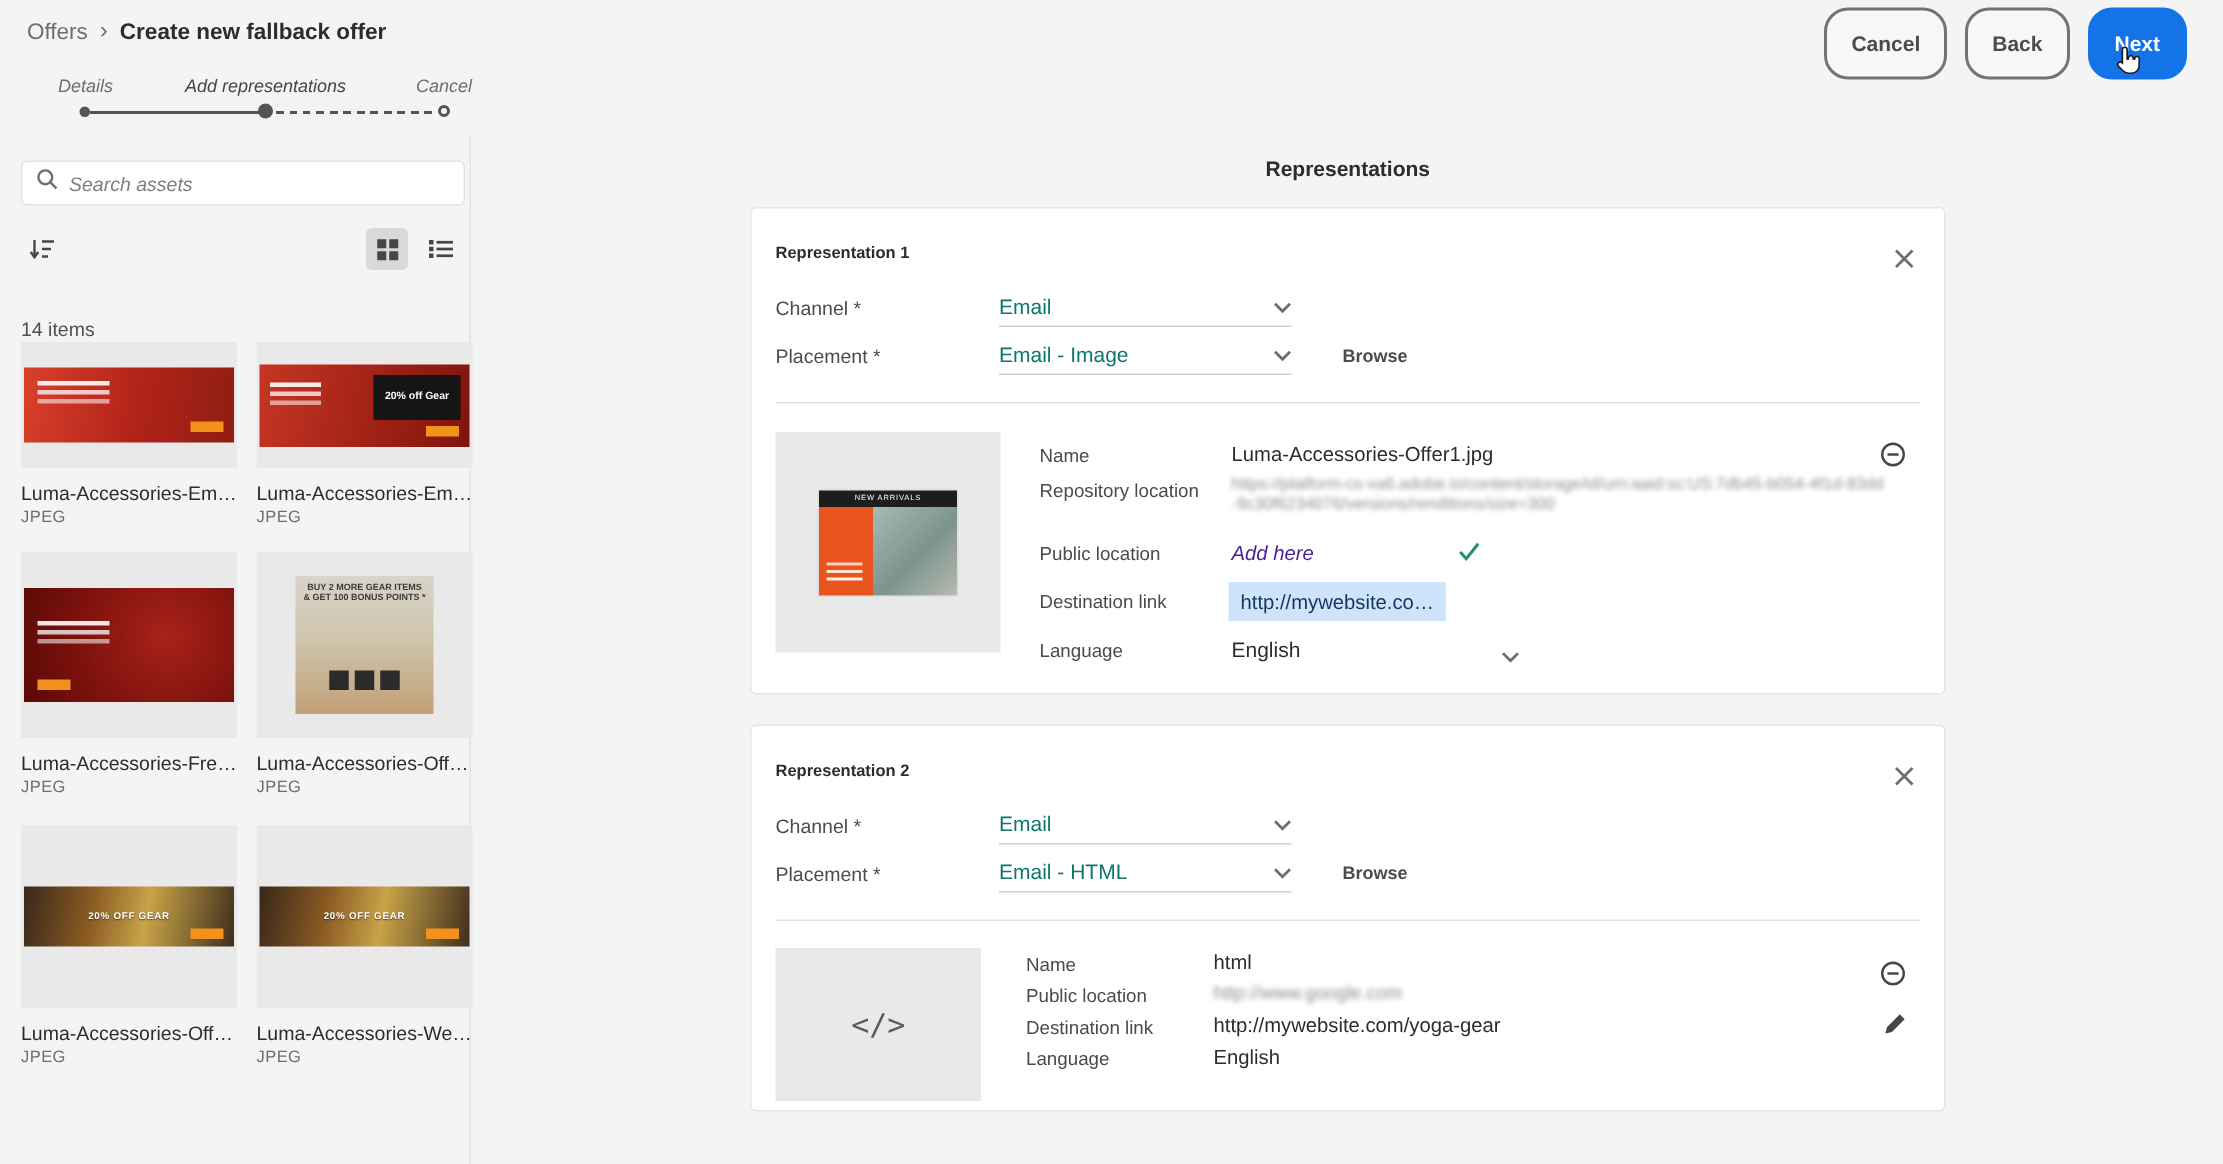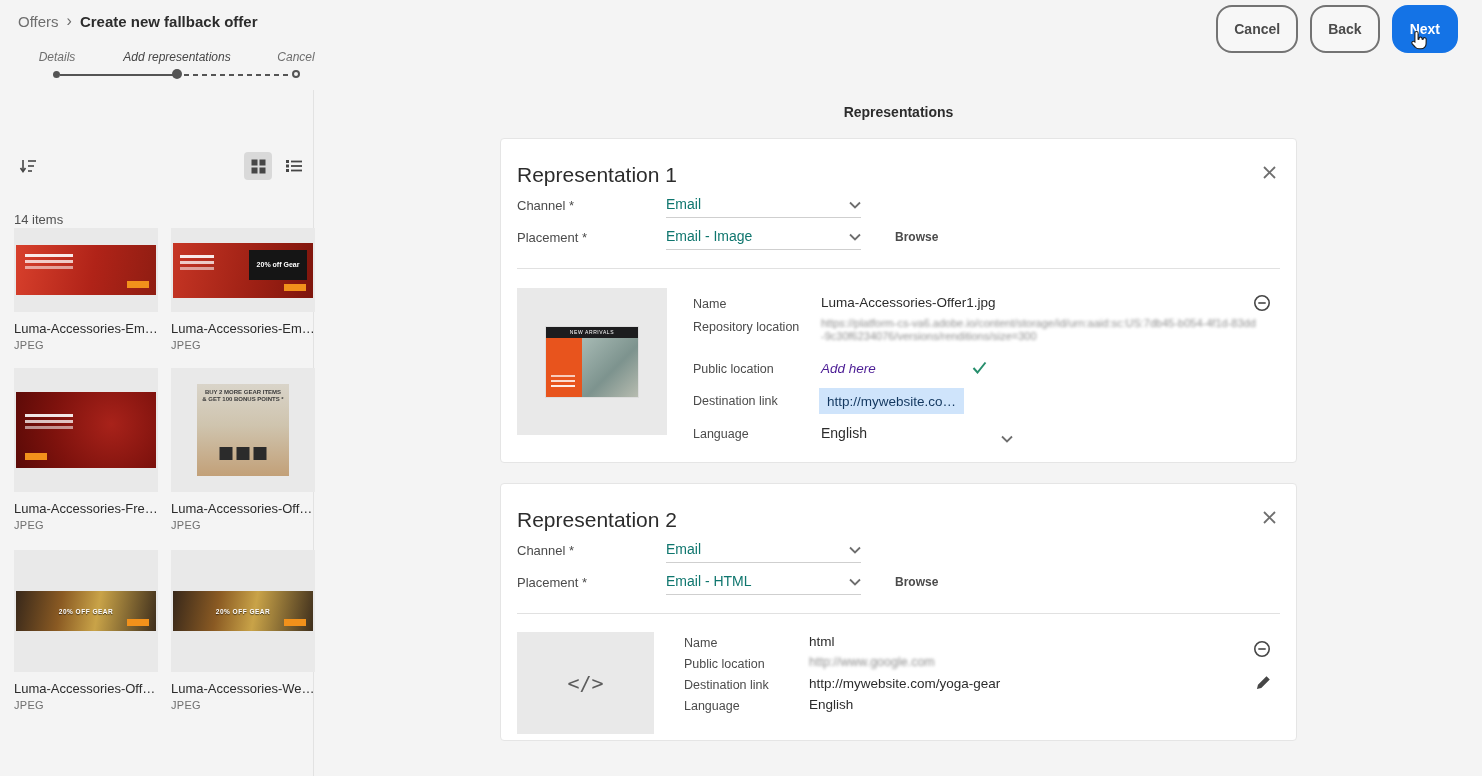--- a/index.html
+++ b/index.html
@@ -75,21 +75,21 @@
   .gold-cap { position:absolute; left:0; right:0; top:50%; transform:translateY(-50%); text-align:center;
               color:#fff; font-size:6.5px; font-weight:bold; letter-spacing:.5px; text-shadow:0 1px 1px rgba(0,0,0,.6); }
 
   
   .main-title { position:absolute; left:500px; top:104px; width:797px; text-align:center; font-size:14px; font-weight:bold; color:#2c2c2c; }
 
   .card { position:absolute; left:500px; width:797px; background:#fff; border:1px solid #e5e5e5; border-radius:4px; }
   #card1 { top:138px; height:325px; }
   #card2 { top:483px; height:258px; }
 
-  .card-title { position:absolute; left:16px; top:24px; font-size:21px; font-weight:normal; color:#2c2c2c; }
+  .card-title { position:absolute; left:16px; top:24px; font-size:11px; font-weight:bold; color:#2c2c2c; }
   .card-close { position:absolute; right:16px; top:22px; width:22px; height:22px; display:flex; align-items:center; justify-content:center; cursor:pointer; background:none; border:none; }
 
   .field-label { position:absolute; font-size:13px; color:#4b4b4b; }
   .lbl-channel { left:16px; top:59px; } .lbl-placement { left:16px; top:91px; }
   .picker { position:absolute; left:165px; width:195px; height:27px; border-bottom:1px solid #cfcfcf;
             display:flex; align-items:center; justify-content:space-between; font-size:14px; color:#0f766e; cursor:pointer; }
   .picker-channel { top:52px; } .picker-placement { top:84px; }
   .browse { position:absolute; left:394px; top:91px; font-size:12px; font-weight:bold; color:#4b4b4b; cursor:pointer; }
   .card-divider { position:absolute; left:16px; right:16px; top:129px; height:1px; background:#e1e1e1; }
 
@@ -144,20 +144,29 @@
     <span class="step-label current" style="left:177px">Add representations</span>
     <span class="step-label" style="left:296px">Cancel</span>
     <span class="dot dot1"></span>
     <span class="line-solid"></span>
     <span class="dot dot2"></span>
     <span class="line-dash"></span>
     <span class="dot dot3"></span>
   </div>
 
   <div class="assets-panel">
+    <div class="search-box">
+      <span>
+        <svg width="15" height="15" viewBox="0 0 15 15">
+            <circle cx="6.2" cy="6.2" r="4.6" fill="none" stroke="#6e6e6e" stroke-width="1.6"></circle>
+            <line x1="9.8" y1="9.8" x2="13.6" y2="13.6" stroke="#6e6e6e" stroke-width="1.6"></line>
+          </svg>
+      </span>
+      <input type="text" placeholder="Search assets" style="">
+    </div>
 
     <button class="icon-btn sort-btn">
       <svg width="18" height="16" viewBox="0 0 18 16">
           <line x1="4" y1="2" x2="4" y2="12" stroke="#464646" stroke-width="1.6"></line>
           <path d="M1.5 10 L4 13.5 L6.5 10" fill="none" stroke="#464646" stroke-width="1.6"></path>
           <line x1="9" y1="3" x2="17" y2="3" stroke="#464646" stroke-width="1.6"></line>
           <line x1="9" y1="8" x2="15" y2="8" stroke="#464646" stroke-width="1.6"></line>
           <line x1="9" y1="13" x2="13" y2="13" stroke="#464646" stroke-width="1.6"></line>
         </svg>
     </button>

